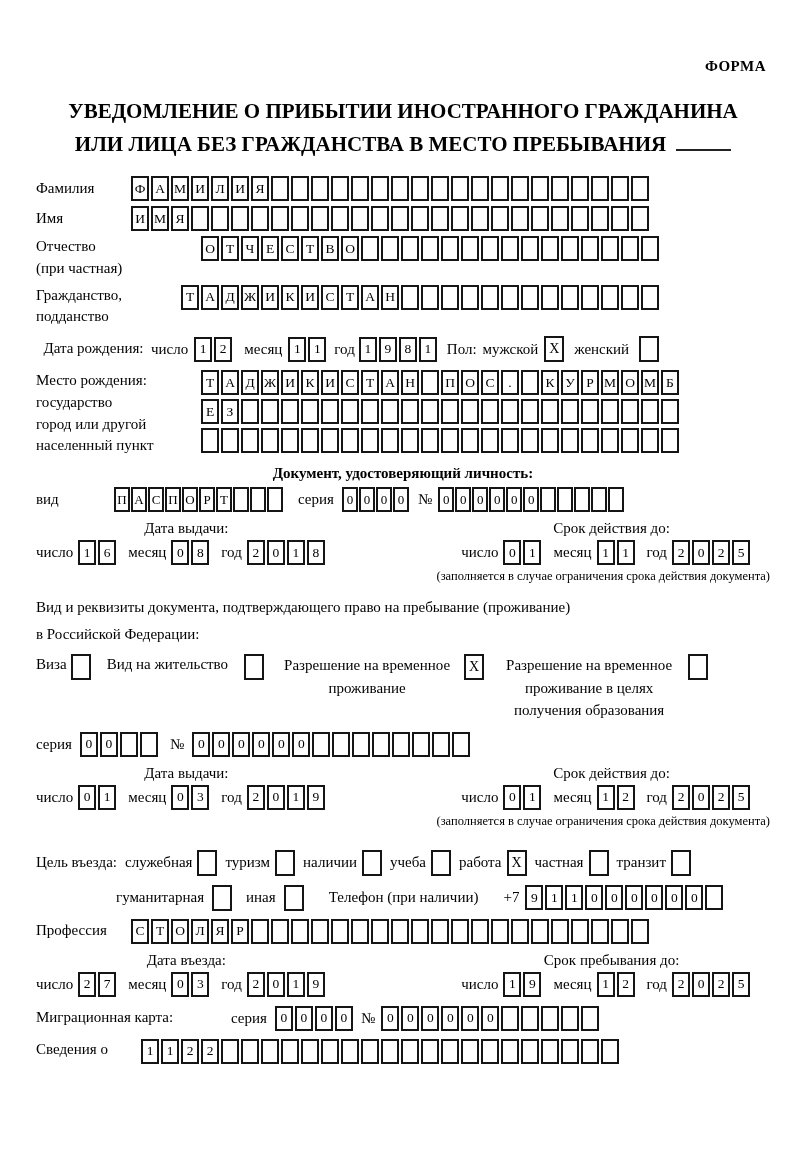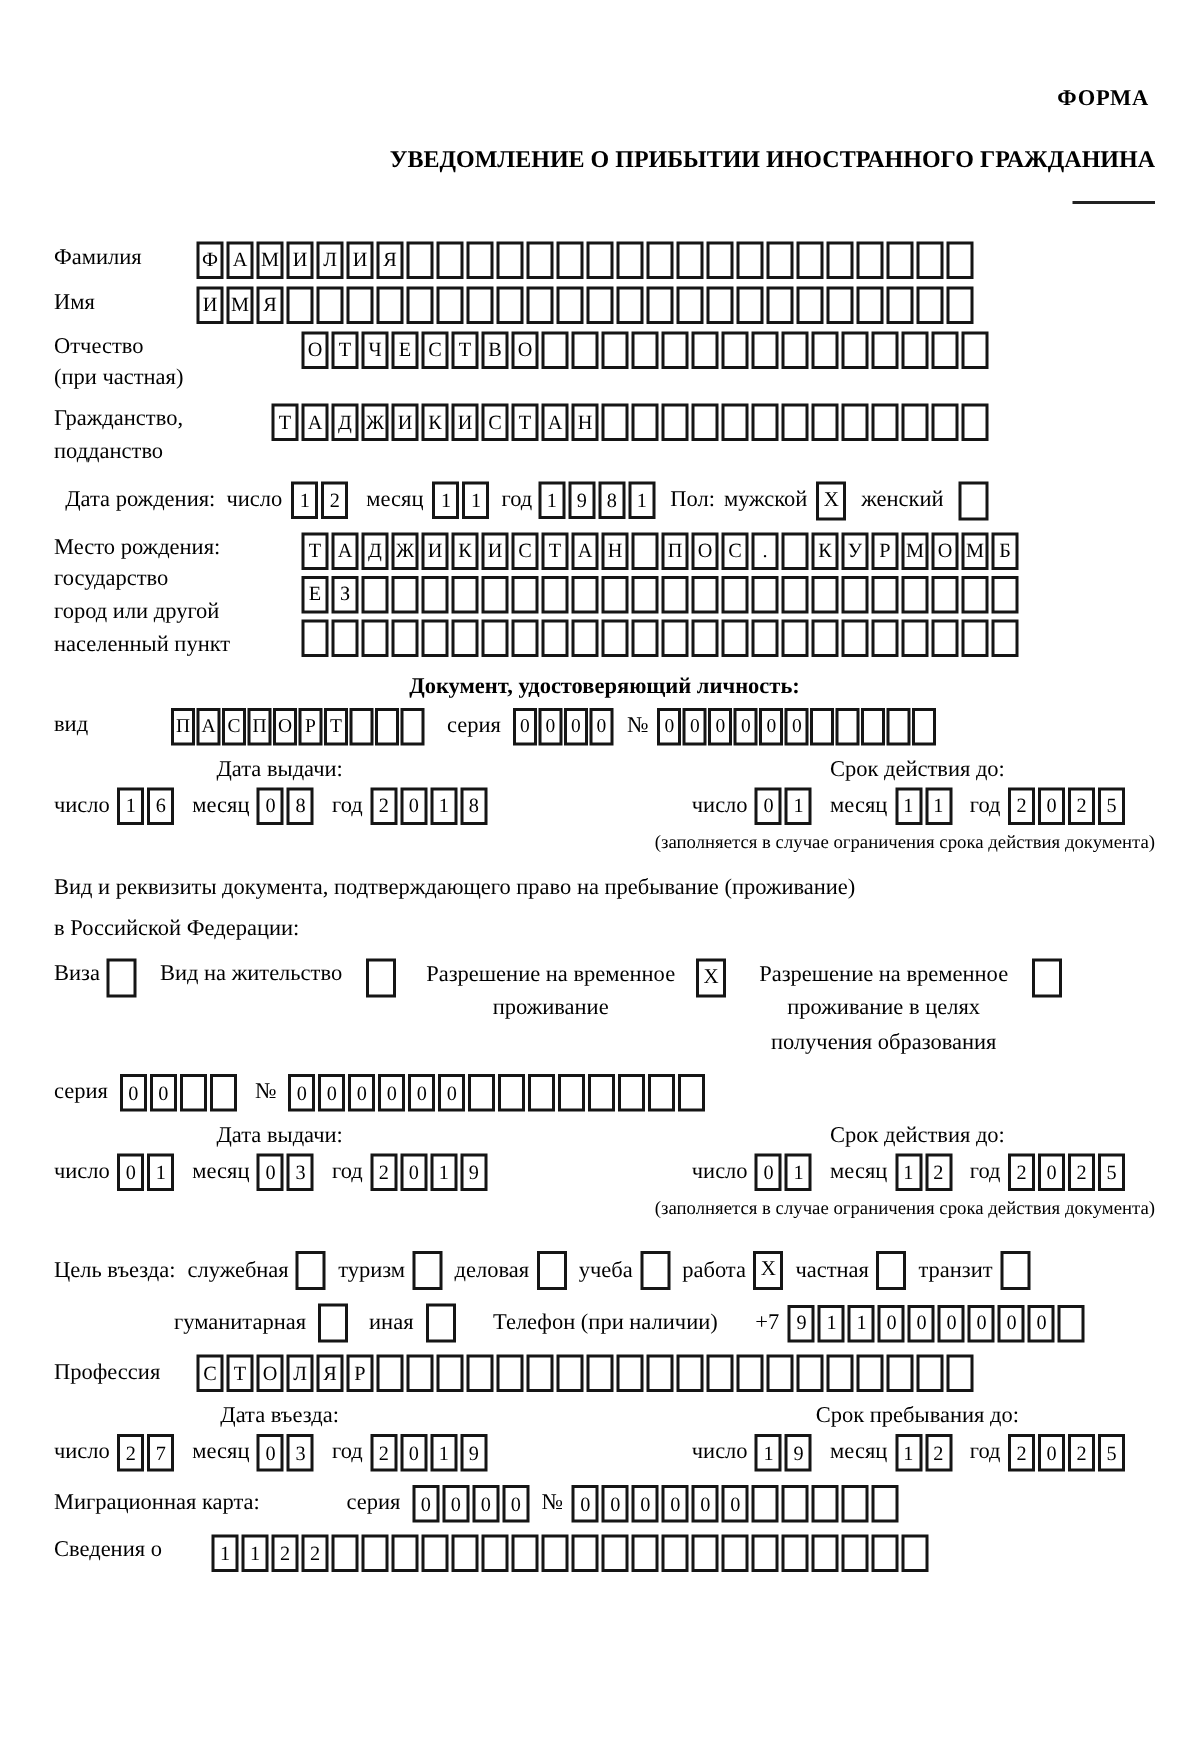--- a/index.html
+++ b/index.html
@@ -10,21 +10,21 @@
     font-family:"Liberation Serif","DejaVu Serif",serif;
     font-size:15px; overflow:hidden;
   }
   .page { width:800px; height:1163px; padding:36px 30px 0 36px; position:relative; }
 
   
   .meta { margin-left:552px; width:185px; font-size:13px; line-height:1.45; white-space:nowrap; }
   .meta .gap { margin-top:7px; }
   .forma { text-align:right; font-weight:bold; font-size:15px; letter-spacing:.5px; margin-top:22px; padding-right:4px; }
 
-  .title { text-align:right; font-weight:bold; font-size:16px; line-height:1.55; margin-top:20px; }
+  .title { text-align:center; font-weight:bold; font-size:21px; line-height:1.55; margin-top:20px; }
   .blank { display:inline-block; width:55px; border-bottom:2px solid #222; height:.95em; margin-left:10px; }
 
   .sec { text-align:center; font-weight:bold; font-size:15px; margin-top:24px; white-space:nowrap; }
 
   
   .row { display:flex; align-items:center; margin-top:5px; white-space:nowrap; }
   .row.top { align-items:flex-start; }
   .lblcol { flex:none; line-height:1.45; }
   .w78{width:78px;} .w95{width:95px;} .w115{width:115px;text-align:center;} .w145{width:145px;} .w165{width:165px;} .w105{width:105px;} .w170{width:170px;}
 
@@ -66,21 +66,21 @@
 </style>
 </head>
 <body>
 
 <div class="page">
 
   <div class="forma">ФОРМА</div>
 
   <div class="title">
     <div>УВЕДОМЛЕНИЕ О ПРИБЫТИИ ИНОСТРАННОГО ГРАЖДАНИНА</div>
-    <div><span class="blank"></span></div>
+    <div><span>ИЛИ ЛИЦА БЕЗ ГРАЖДАНСТВА В МЕСТО ПРЕБЫВАНИЯ</span><span class="blank"></span></div>
   </div>
 
 
   <div class="row" style="margin-top:16px">
     <span class="lblcol w95">Фамилия</span>
     <span class="cells">
         <span class="cell">Ф</span>
         <span class="cell">А</span>
         <span class="cell">М</span>
         <span class="cell">И</span>
@@ -503,21 +503,21 @@
     <span>Цель въезда:</span>
     <span class="popt">
         <span>служебная</span>
         <span class="checkbox"></span>
       </span>
     <span class="popt">
         <span>туризм</span>
         <span class="checkbox"></span>
       </span>
     <span class="popt">
-        <span>деловая</span>
+        <span>наличии</span>
         <span class="checkbox"></span>
       </span>
     <span class="popt">
         <span>учеба</span>
         <span class="checkbox"></span>
       </span>
     <span class="popt">
         <span>работа</span>
         <span class="checkbox">X</span>
       </span>

